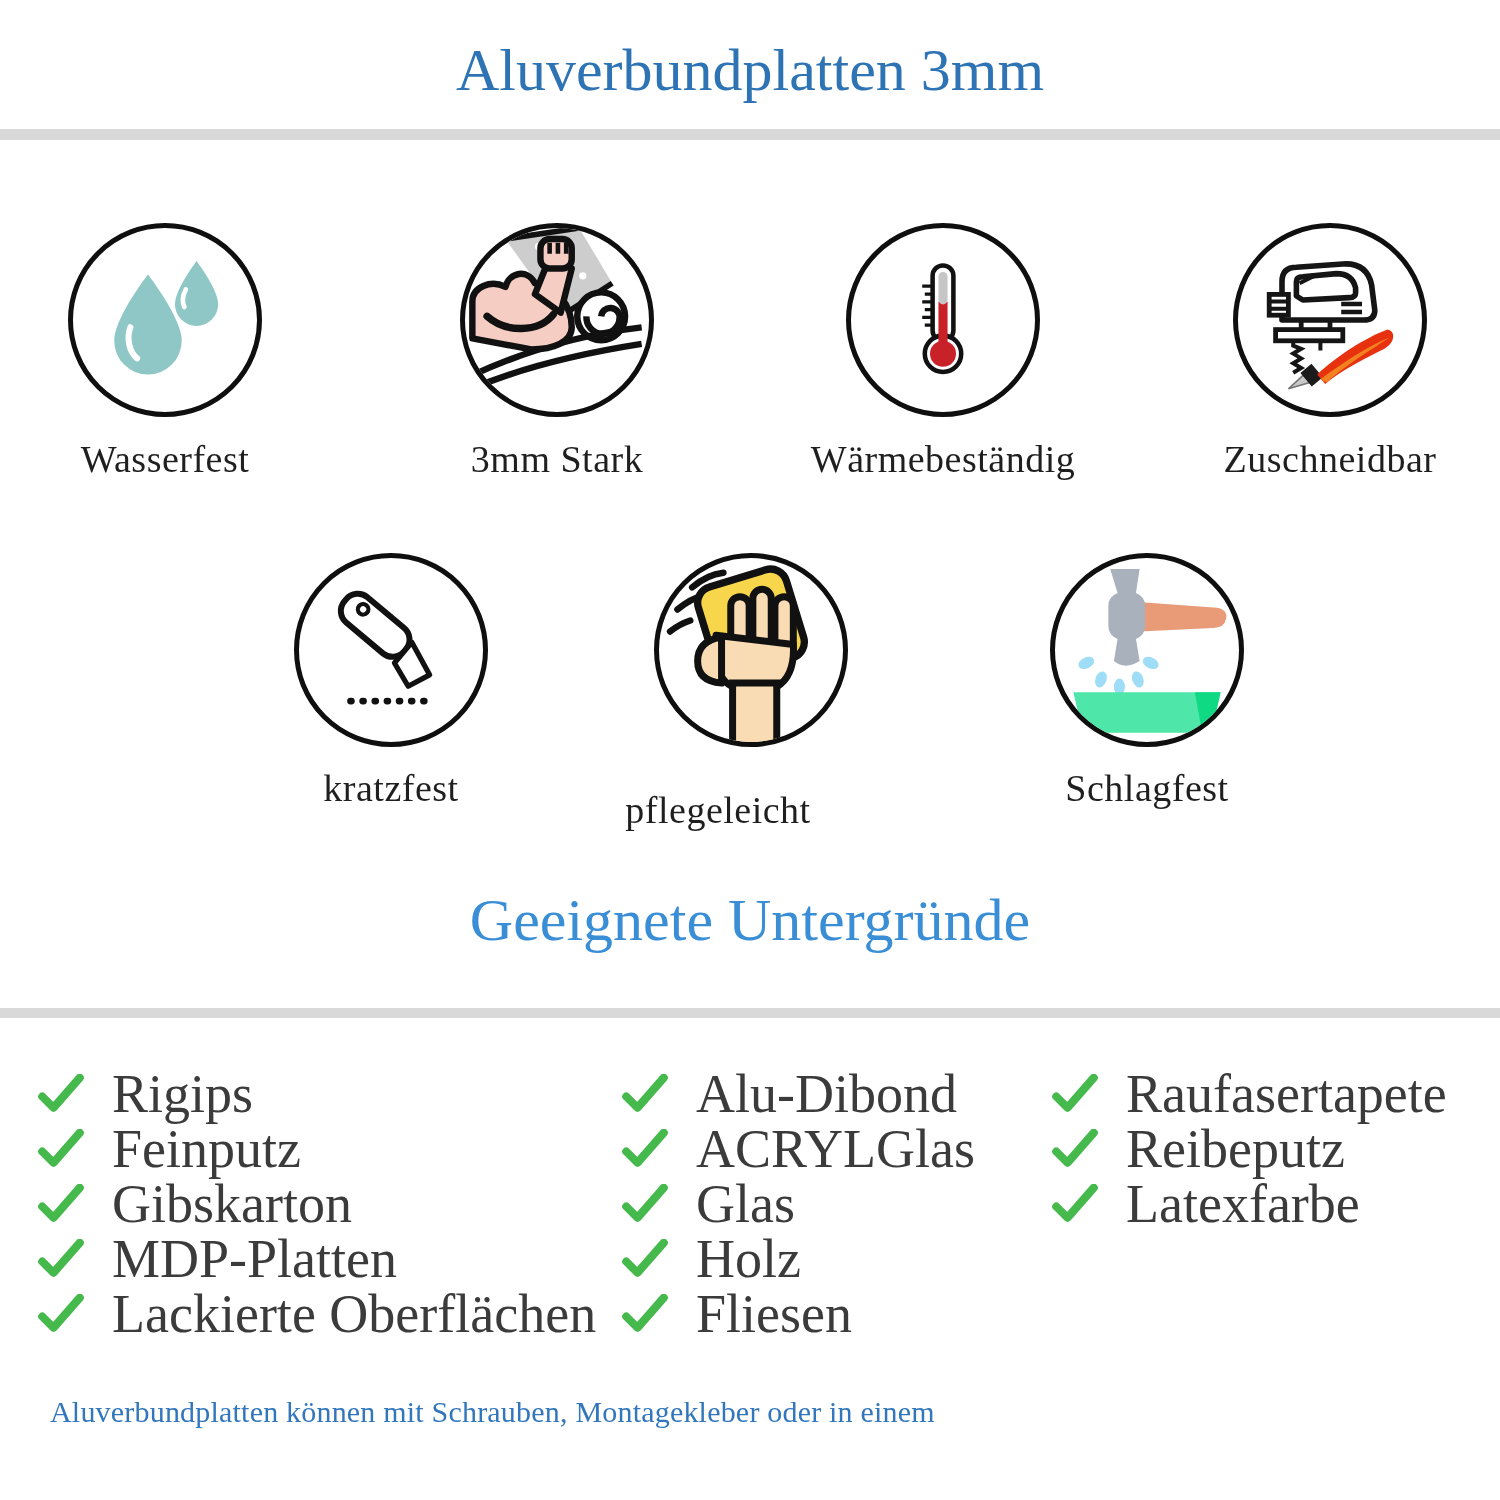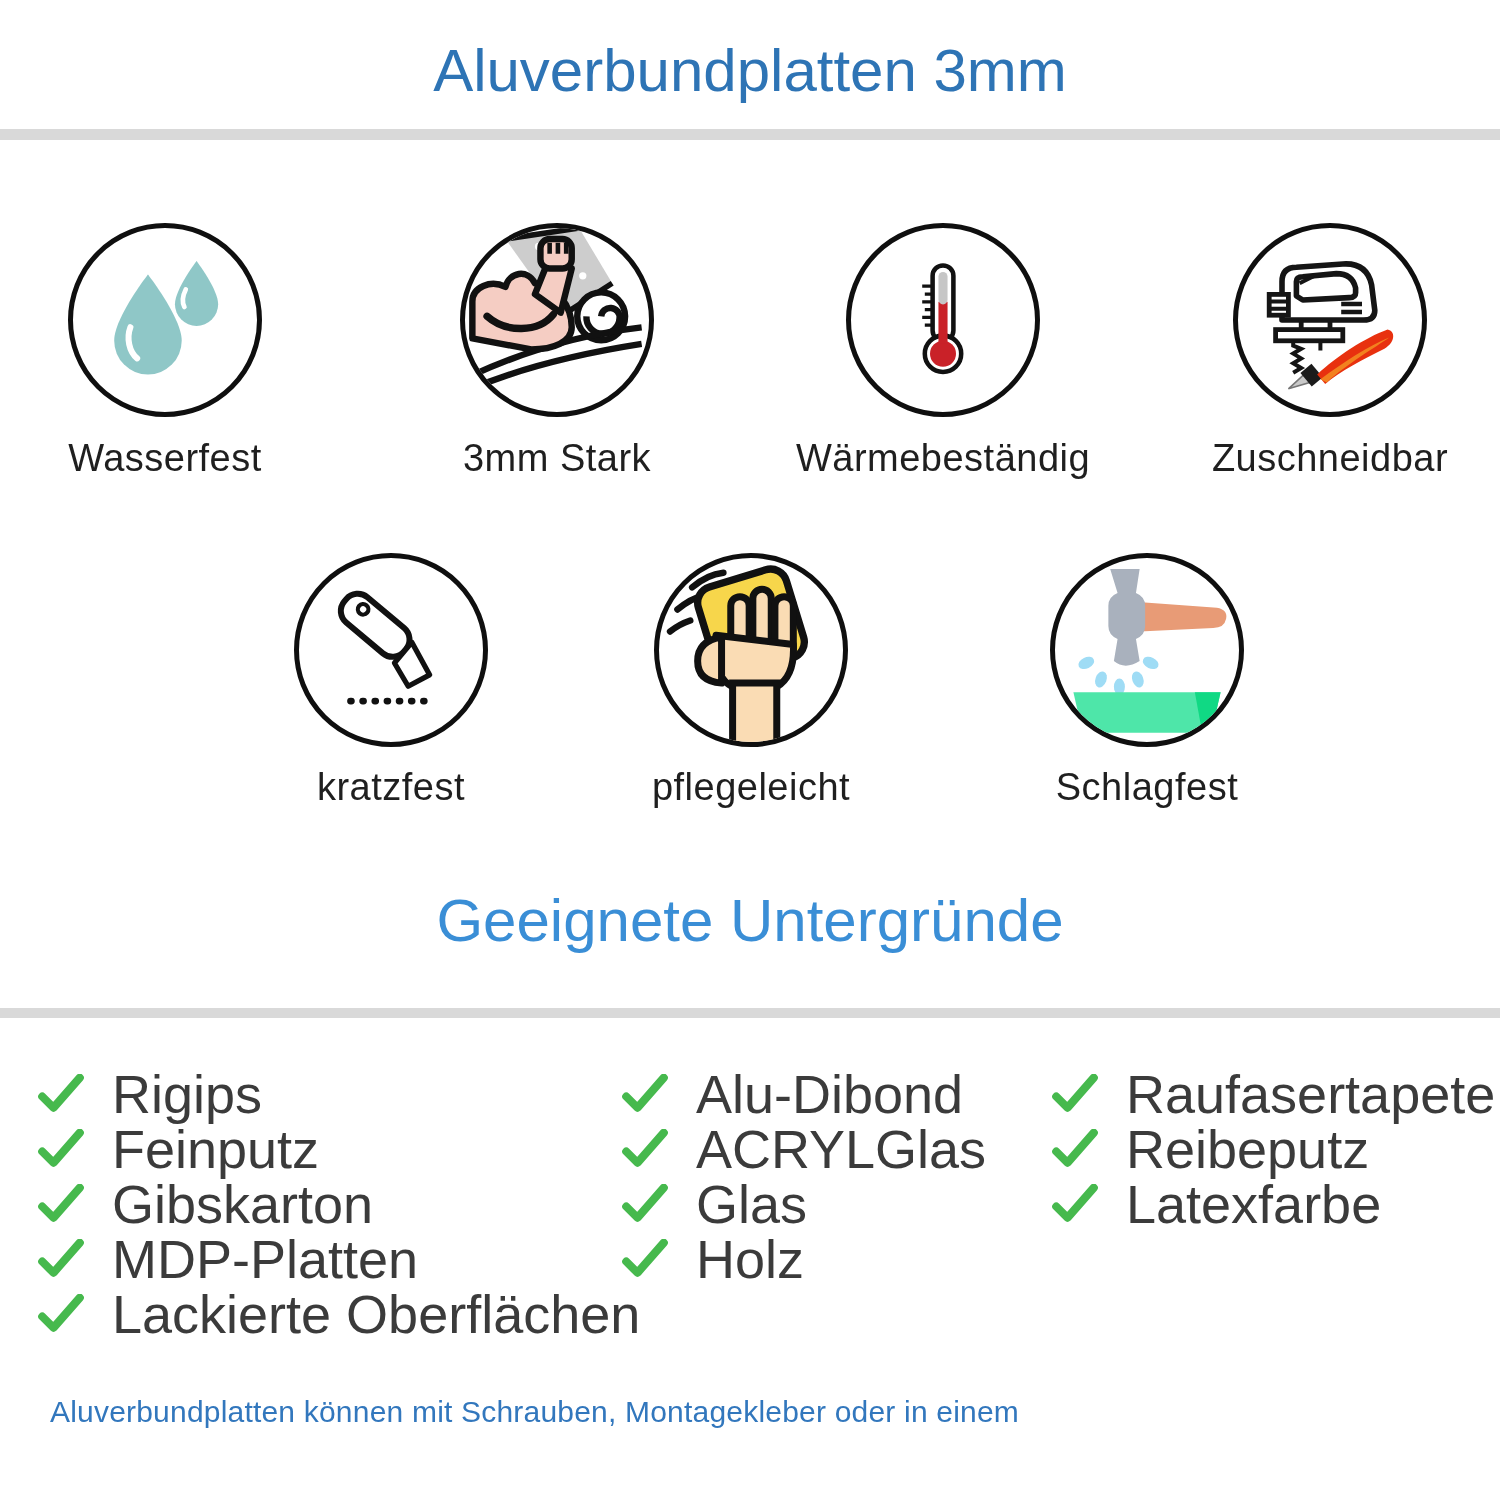--- a/index.html
+++ b/index.html
@@ -1,18 +1,18 @@
 <!DOCTYPE html>
 <html><head>
 <meta charset="utf-8">
 <style>
   html,body{margin:0;padding:0;background:#fff;}
   #canvas{
     position:relative;width:1500px;height:1500px;background:#ffffff;overflow:hidden;
-    font-family:Liberation Sans, sans-serif;
+    font-family:Liberation Serif, serif;
   }
   .title{
     position:absolute;left:0;width:1500px;text-align:center;
     font-size:60px;font-weight:400;letter-spacing:0px;white-space:nowrap;
   }
   .title1{top:36px;color:#2e74b5;}
   .title2{top:886px;color:#3a8ed6;}
   .divider{position:absolute;left:0;width:1500px;height:11px;background:#d9d9d9;}
   .divider1{top:129px;}
   .divider2{top:1008px;height:10px;}
@@ -144,21 +144,21 @@
       <ellipse cx="25" cy="66" rx="3" ry="4.5" fill="#9fdcf5" transform="rotate(20 25 66)"></ellipse>
       <ellipse cx="35" cy="70" rx="3" ry="4.5" fill="#9fdcf5"></ellipse>
       <ellipse cx="45" cy="66" rx="3" ry="4.5" fill="#9fdcf5" transform="rotate(-20 45 66)"></ellipse>
       <ellipse cx="52" cy="57" rx="4.5" ry="3" fill="#9fdcf5" transform="rotate(25 52 57)"></ellipse>
       <path d="M10 73 L90 73 L85 95 L15 95 Z" fill="#4ee6a9"></path>
       <path d="M76 73 L90 73 L85 95 L80 95 Z" fill="#10d984"></path>
     </svg>
   </div>
 
   <div class="feature-label row2-label" style="left:191px;">kratzfest</div>
-  <div class="feature-label row2-label" style="left:551px;">pflegeleicht</div>
+  <div class="feature-label row2-label" style="left:518px;margin-top:22px;">pflegeleicht</div>
   <div class="feature-label row2-label" style="left:947px;">Schlagfest</div>
 
   <div class="title title2">Geeignete Untergründe</div>
   <div class="divider divider2"></div>
 
   <div class="col" style="left:38px;">
     <div class="check-item">
       <svg width="46" height="40" viewBox="0 0 36 32">
           <path d="M3 18 L12 27 L33 3" stroke="#46b94d" stroke-width="6.5" fill="none" stroke-linecap="round" stroke-linejoin="round"></path>
         </svg>
@@ -208,20 +208,26 @@
           <path d="M3 18 L12 27 L33 3" stroke="#46b94d" stroke-width="6.5" fill="none" stroke-linecap="round" stroke-linejoin="round"></path>
         </svg>
       <span class="check-text">Glas</span>
     </div>
     <div class="check-item">
       <svg width="46" height="40" viewBox="0 0 36 32">
           <path d="M3 18 L12 27 L33 3" stroke="#46b94d" stroke-width="6.5" fill="none" stroke-linecap="round" stroke-linejoin="round"></path>
         </svg>
       <span class="check-text">Holz</span>
     </div>
+    <div class="check-item">
+      <svg width="46" height="40" viewBox="0 0 36 32">
+          <path d="M3 18 L12 27 L33 3" stroke="#46b94d" stroke-width="6.5" fill="none" stroke-linecap="round" stroke-linejoin="round"></path>
+        </svg>
+      <span class="check-text">Fliesen</span>
+    </div>
   </div>
 
   <div class="col" style="left:1052px;">
     <div class="check-item">
       <svg width="46" height="40" viewBox="0 0 36 32">
           <path d="M3 18 L12 27 L33 3" stroke="#46b94d" stroke-width="6.5" fill="none" stroke-linecap="round" stroke-linejoin="round"></path>
         </svg>
       <span class="check-text">Raufasertapete</span>
     </div>
     <div class="check-item">

